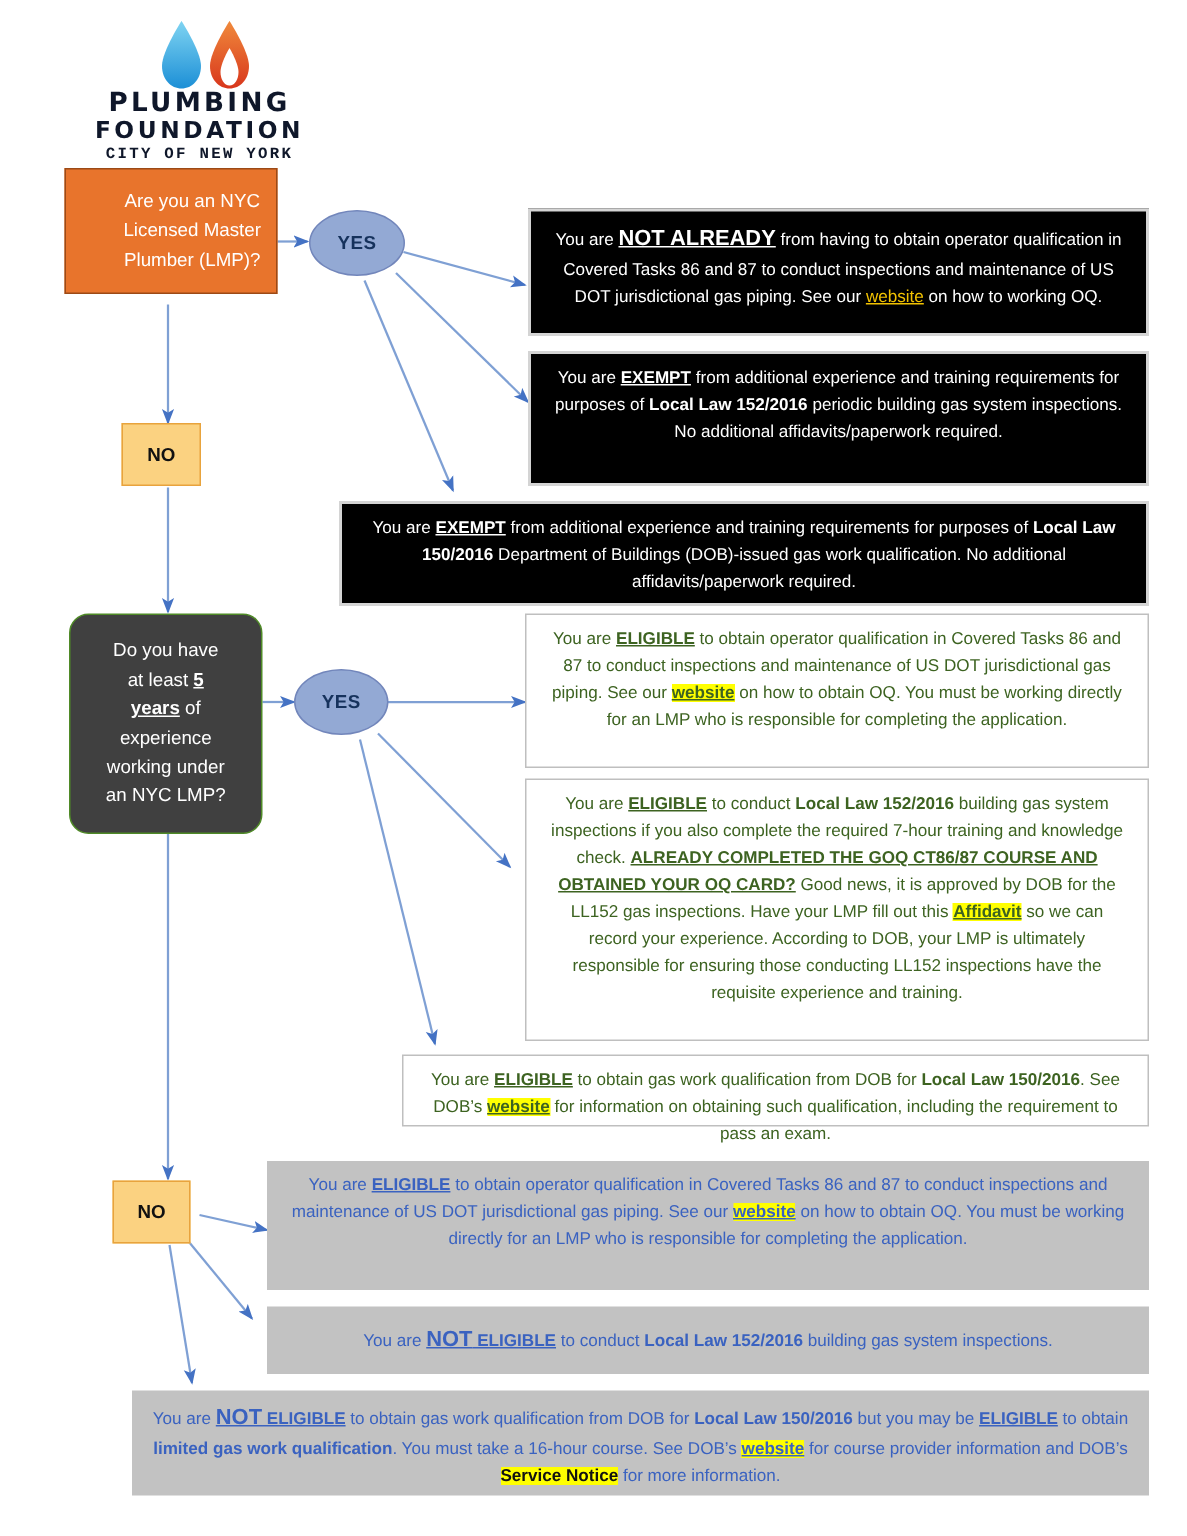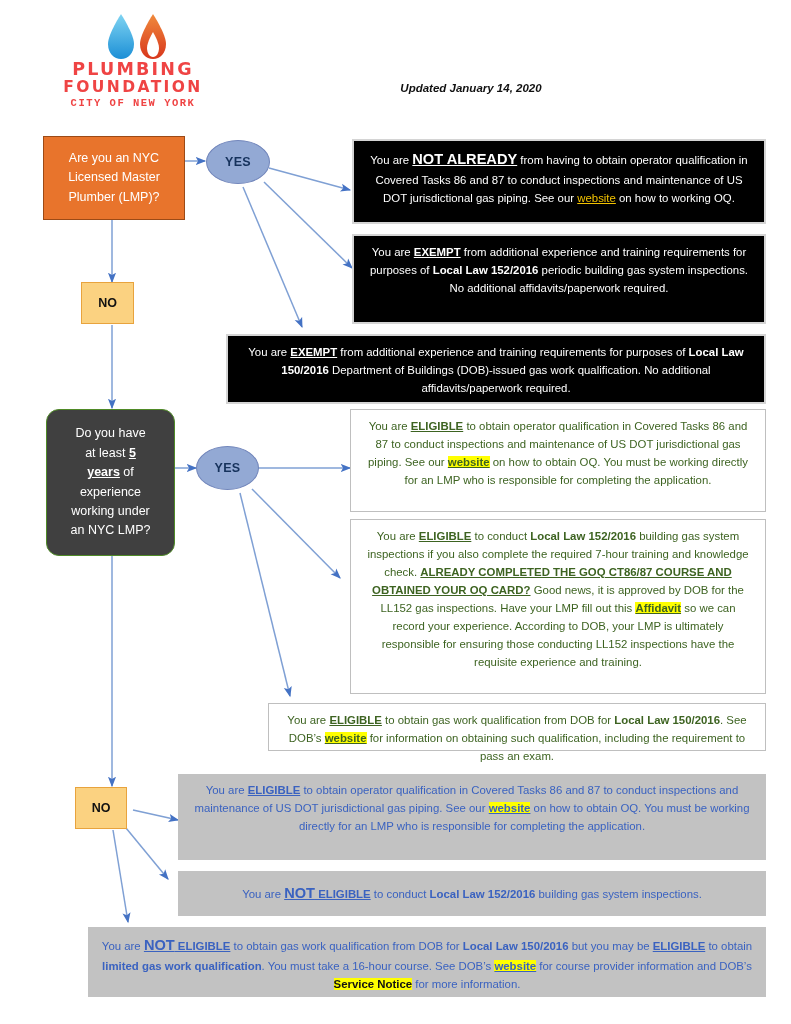--- a/index.html
+++ b/index.html
@@ -8,21 +8,21 @@
     font-family:"Liberation Sans", sans-serif;
     -webkit-font-smoothing:antialiased;
   }
   #stage{position:absolute;left:0;top:0;width:791px;height:1024px;}
   #arrows{position:absolute;left:0;top:0;width:791px;height:1024px;pointer-events:none;}
 
   
   .logo{position:absolute;left:48px;top:12px;width:170px;height:104px;}
   .logo-drops{position:absolute;left:55px;top:0px;width:70px;height:50px;}
   .logo-word{position:absolute;left:0;top:48px;width:170px;text-align:center;
-    font-family:"DejaVu Sans", sans-serif;font-weight:bold;color:#ef4444;line-height:1.08;}
+    font-family:"DejaVu Sans", sans-serif;font-weight:bold;color:#0f172a;line-height:1.08;}
   .lw1{font-size:17.5px;letter-spacing:2.2px;}
   .lw2{font-size:15.5px;letter-spacing:2.4px;}
   .lw3{font-size:10.5px;letter-spacing:1.5px;margin-top:2px;font-family:Liberation Mono, monospace;}
 
   .doc-title{position:absolute;left:231px;top:46px;width:480px;text-align:center;
     font-size:19.5px;font-weight:bold;color:#111;
     text-decoration:underline;text-underline-offset:3px;}
   .doc-sub{position:absolute;left:231px;top:82px;width:480px;text-align:center;
     font-size:11.5px;font-style:italic;font-weight:bold;color:#111;}
 
@@ -85,21 +85,20 @@
         <path d="M50 20 C50 20 44 30 44 36 C44 41 46.5 45 50 45 C53.5 45 56 41 56 36 C56 30 50 20 50 20 Z" fill="#ffffff"></path>
       </g>
     </svg>
     <div class="logo-word">
       <div class="lw1">PLUMBING</div>
       <div class="lw2">FOUNDATION</div>
       <div class="lw3">CITY OF NEW YORK</div>
     </div>
   </div>
 
-  <div class="doc-sub">Updated January 14, 2020</div>
 
   <svg id="arrows">
     <defs>
       <marker id="ah" markerWidth="8" markerHeight="8" refX="6.2" refY="3" orient="auto">
         <path d="M0,0.3 L7,3 L0,5.7 L1.6,3 Z" fill="#4472C4"></path>
       </marker>
     </defs>
     <g stroke="#7FA0D4" stroke-width="1.5" fill="none" marker-end="url(#ah)">
       <line x1="185" y1="161" x2="205" y2="161"></line>
       <line x1="112" y1="203" x2="112" y2="282"></line>
@@ -111,21 +110,21 @@
       <line x1="258" y1="468" x2="350" y2="468"></line>
       <line x1="252" y1="489" x2="340" y2="578"></line>
       <line x1="240" y1="493" x2="290" y2="696"></line>
       <line x1="112" y1="556" x2="112" y2="786"></line>
       <line x1="133" y1="810" x2="178" y2="820"></line>
       <line x1="126" y1="828" x2="168" y2="879"></line>
       <line x1="113" y1="830" x2="128" y2="922"></line>
     </g>
   </svg>
 
-  <div class="node q-orange" style="left:43px;top:136px;width:142px;height:84px;">
+  <div class="node q-orange" style="left:43px;top:112px;width:142px;height:84px;justify-content:flex-end;">
     <span>
       <span>Are you an NYC</span><br>
       <span>Licensed Master</span><br>
       <span>Plumber (LMP)?</span>
     </span>
   </div>
 
   <div class="node oval" style="left:206px;top:140px;width:64px;height:44px;">
     <span>YES</span>
   </div>

